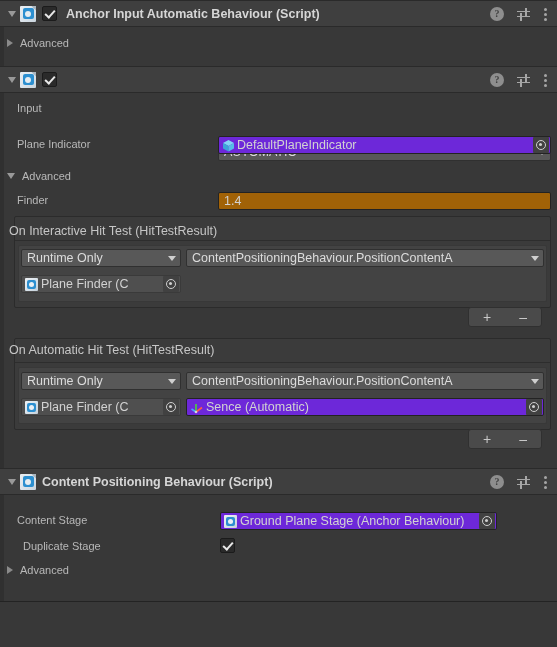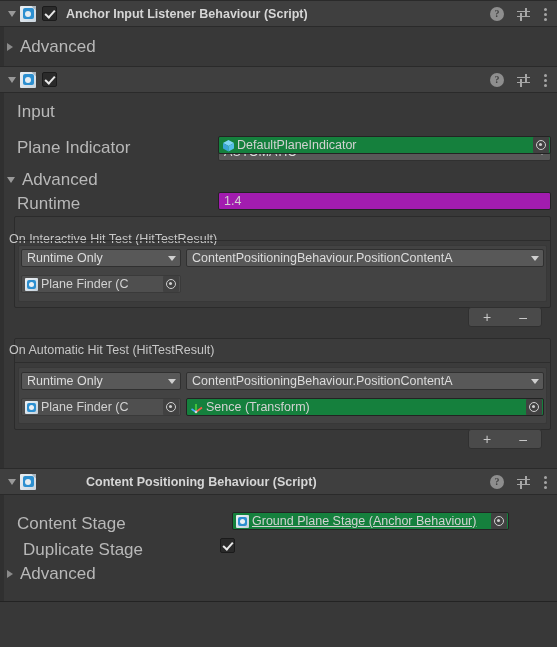--- a/index.html
+++ b/index.html
@@ -94,21 +94,21 @@
   .ico-preset i.k1 { left: 8px; top: 1px; width: 1.5px; height: 8px; }
   .ico-preset i.k2 { left: 3px; top: 6px; width: 1.5px; height: 8px; }
   .ico-menu { width: 4px; height: 14px; position: relative; }
   .ico-menu i {
     position: absolute; left: 0; width: 3px; height: 3px;
     border-radius: 50%; background: #a6a6a6;
   }
   .ico-menu i:nth-child(1) { top: 1px; }
   .ico-menu i:nth-child(2) { top: 6px; }
   .ico-menu i:nth-child(3) { top: 11px; }
-  .lbl { color: #b8b8b8; font-size: 17px; white-space: nowrap; }
+  .lbl { color: #b8b8b8; font-size: 11px; white-space: nowrap; }
 
   .advanced-row { position: absolute; display: flex; align-items: center; gap: 7px; }
   .advanced-row .lbl { color: #b8b8b8; }
 
   
   .dropdown {
     position: absolute; height: 18px;
     background: #585858; border: 1px solid #303030; border-radius: 2px;
     display: flex; align-items: center; padding: 0 4px 0 5px;
     color: #dcdcdc; font-size: 12.5px;
@@ -116,21 +116,21 @@
   }
   .dropdown .dtxt { overflow: hidden; text-overflow: clip; flex: 1; }
   .dd-arrow {
     width: 0; height: 0; flex: none; margin-left: 3px;
     border-left: 4.5px solid transparent; border-right: 4.5px solid transparent;
     border-top: 5px solid #cfcfcf;
   }
 
   .objfield {
     position: absolute; height: 18px;
-    background: #15803d; border: 1px solid #232323; border-radius: 2px;
+    background: #6d28d9; border: 1px solid #232323; border-radius: 2px;
     display: flex; align-items: center; padding: 0 0 0 3px;
     color: #d2d2d2; font-size: 12.5px;
     overflow: hidden; white-space: nowrap;
   }
   .objfield .otxt { overflow: hidden; flex: 1; }
   .obj-picker {
     width: 16px; height: 16px; flex: none;
     display: flex; align-items: center; justify-content: center;
     background: #414141; border-radius: 1px; margin-right: 1px;
   }
@@ -138,21 +138,21 @@
     width: 10px; height: 10px; border-radius: 50%;
     border: 1.5px solid #cfcfcf; position: relative;
   }
   .obj-picker .ring::after {
     content: ""; position: absolute; left: 2px; top: 2px;
     width: 3px; height: 3px; border-radius: 50%; background: #cfcfcf;
   }
 
   .textfield {
     position: absolute; height: 18px;
-    background: #a21caf; border: 1px solid #232323; border-radius: 2px;
+    background: #a16207; border: 1px solid #232323; border-radius: 2px;
     display: flex; align-items: center; padding: 0 5px;
     color: #d2d2d2; font-size: 12.5px;
   }
 
   .mini-chk {
     position: absolute; width: 15px; height: 15px;
     background: #2a2a2a; border: 1px solid #1b1b1b; border-radius: 2px;
   }
   .mini-chk.on::after {
     content: ""; position: absolute; left: 4px; top: 1px;
@@ -227,21 +227,21 @@
   <div class="gutter"></div>
 
   <div class="comp-header" style="top:0;">
     <div class="foldout">
       <div class="tri down"></div>
     </div>
     <div class="script-icon">
         <div class="corner"></div>
       </div>
     <div class="chk on"></div>
-    <div class="comp-title">Anchor Input Listener Behaviour (Script)</div>
+    <div class="comp-title">Anchor Input Automatic Behaviour (Script)</div>
     <div class="hdr-icons">
       <div class="ico-help">?</div>
       <div class="ico-preset">
           <i class="l1"></i>
           <i class="l2"></i>
           <i class="k1"></i>
           <i class="k2"></i>
         </div>
       <div class="ico-menu">
           <i></i>
@@ -299,27 +299,27 @@
     <span class="obj-picker">
         <span class="ring"></span>
       </span>
   </div>
 
   <div class="advanced-row" style="left:7px; top:170px;">
     <div class="tri down"></div>
     <div class="lbl">Advanced</div>
   </div>
 
-  <div class="lbl" style="position:absolute; left:17px; top:194px;">Runtime</div>
+  <div class="lbl" style="position:absolute; left:17px; top:194px;">Finder</div>
   <div class="textfield" style="left:218px; top:192px; width:333px;">
     <span>1.4</span>
   </div>
 
   <div class="event-box" style="left:14px; top:216px; width:537px; height:92px;"></div>
-  <div class="event-title" style="top:232px;">On Interactive Hit Test (HitTestResult)</div>
+  <div class="event-title" style="top:224px;">On Interactive Hit Test (HitTestResult)</div>
   <div class="event-title-sep" style="left:15px; top:240px; width:535px;"></div>
 
   <div class="event-inner" style="left:18px; top:245px; width:529px; height:57px;"></div>
 
   <div class="dropdown" style="left:21px; top:249px; width:160px;">
     <span class="dtxt">Runtime Only</span>
     <span class="dd-arrow"></span>
   </div>
   <div class="dropdown" style="left:186px; top:249px; width:358px;">
     <span class="dtxt">ContentPositioningBehaviour.PositionContentA</span>
@@ -364,57 +364,57 @@
 
   <div class="objfield" style="left:186px; top:398px; width:358px;">
     <span class="transform-icon">
       <svg width="14" height="13" viewBox="0 0 14 13">
         <line x1="6" y1="11" x2="6" y2="3" stroke="#4cd43a" stroke-width="1.6"></line>
         <line x1="6" y1="11" x2="1.5" y2="8" stroke="#4aa8ff" stroke-width="1.6"></line>
         <line x1="6" y1="11" x2="12" y2="6.5" stroke="#ff5a4a" stroke-width="1.6"></line>
         <circle cx="6" cy="11" r="1.3" fill="#d8d8d8"></circle>
       </svg>
     </span>
-    <span class="otxt">Sence (Transform)</span>
+    <span class="otxt">Sence (Automatic)</span>
     <span class="obj-picker">
         <span class="ring"></span>
       </span>
   </div>
 
   <div class="pm-bar" style="left:468px; top:429px;">
     <span>+</span>
     <span>–</span>
   </div>
 
   <div class="comp-header" style="top:468px;">
     <div class="foldout">
       <div class="tri down"></div>
     </div>
     <div class="script-icon">
         <div class="corner"></div>
       </div>
-    <div class="comp-title" style="margin-left:44px;">Content Positioning Behaviour (Script)</div>
+    <div class="comp-title" style="">Content Positioning Behaviour (Script)</div>
     <div class="hdr-icons">
       <div class="ico-help">?</div>
       <div class="ico-preset">
           <i class="l1"></i>
           <i class="l2"></i>
           <i class="k1"></i>
           <i class="k2"></i>
         </div>
       <div class="ico-menu">
           <i></i>
           <i></i>
           <i></i>
         </div>
     </div>
   </div>
 
   <div class="lbl" style="position:absolute; left:17px; top:514px;">Content Stage</div>
-  <div class="objfield" style="left:232px; top:512px; width:277px;text-decoration:underline;">
+  <div class="objfield" style="left:220px; top:512px; width:277px;">
     <span class="tiny-script"></span>
     <span class="otxt">Ground Plane Stage (Anchor Behaviour)</span>
     <span class="obj-picker">
         <span class="ring"></span>
       </span>
   </div>
 
   <div class="lbl" style="position:absolute; left:23px; top:540px;">Duplicate Stage</div>
   <div class="mini-chk on" style="left:220px; top:538px;"></div>
 

